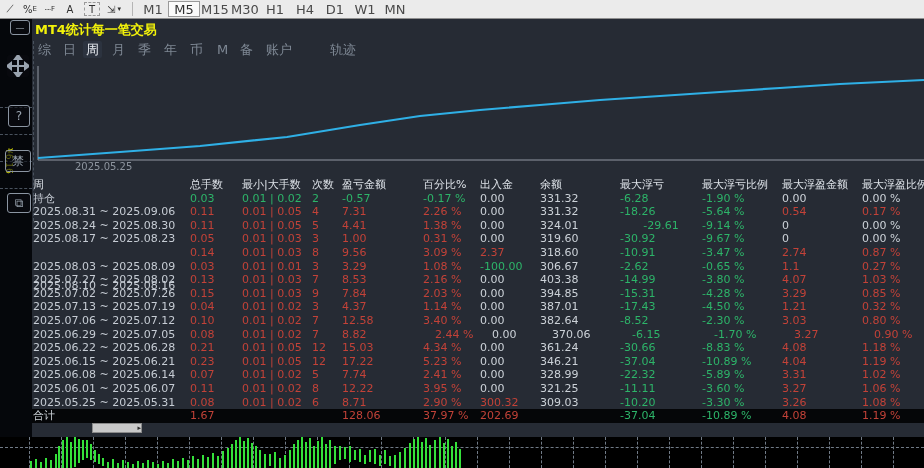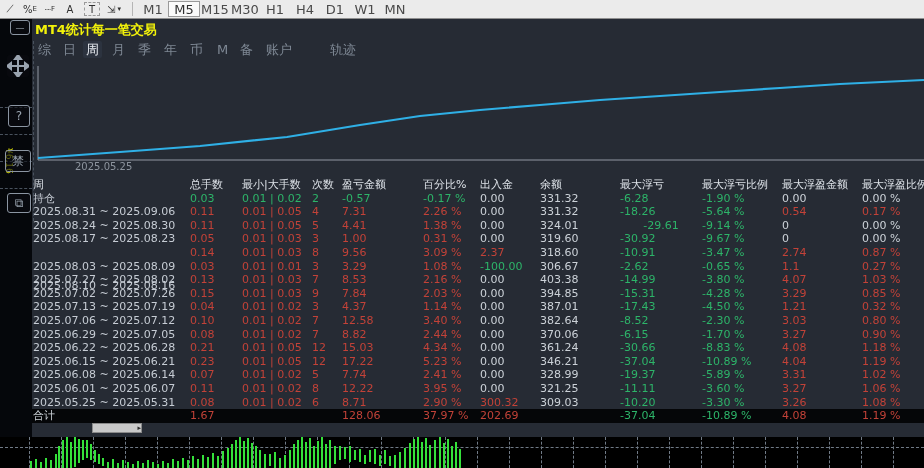--- a/index.html
+++ b/index.html
@@ -268,21 +268,21 @@
         <div class="c v-g" style="width: 80px;">-2.30 %</div>
         <div class="c v-r" style="width: 80px;">3.03</div>
         <div class="c v-r" style="width: 70px;">0.80 %</div>
       </div>
       <div class="trow">
         <div class="c c0 v-d" style="width: 157px;">2025.06.29 ~ 2025.07.05</div>
         <div class="c v-r" style="width: 52px;">0.08</div>
         <div class="c v-r" style="width: 70px;">0.01 | 0.02</div>
         <div class="c v-r" style="width: 30px;">7</div>
         <div class="c v-r" style="width: 81px;">8.82</div>
-        <div class="c v-r" style="width: 57px;">2.44 %</div>
+        <div class="c v-r" style="width: 57px; margin-left: 12px;">2.44 %</div>
         <div class="c v-w" style="width: 60px;">0.00</div>
         <div class="c v-w" style="width: 80px;">370.06</div>
         <div class="c v-g" style="width: 82px;">-6.15</div>
         <div class="c v-g" style="width: 80px;">-1.70 %</div>
         <div class="c v-r" style="width: 80px;">3.27</div>
         <div class="c v-r" style="width: 70px;">0.90 %</div>
       </div>
       <div class="trow">
         <div class="c c0 v-d" style="width: 157px;">2025.06.22 ~ 2025.06.28</div>
         <div class="c v-r" style="width: 52px;">0.21</div>
@@ -313,21 +313,21 @@
       </div>
       <div class="trow">
         <div class="c c0 v-d" style="width: 157px;">2025.06.08 ~ 2025.06.14</div>
         <div class="c v-r" style="width: 52px;">0.07</div>
         <div class="c v-r" style="width: 70px;">0.01 | 0.02</div>
         <div class="c v-r" style="width: 30px;">5</div>
         <div class="c v-r" style="width: 81px;">7.74</div>
         <div class="c v-r" style="width: 57px;">2.41 %</div>
         <div class="c v-w" style="width: 60px;">0.00</div>
         <div class="c v-w" style="width: 80px;">328.99</div>
-        <div class="c v-g" style="width: 82px;">-19.37</div>
+        <div class="c v-g" style="width: 82px;">-22.32</div>
         <div class="c v-g" style="width: 80px;">-5.89 %</div>
         <div class="c v-r" style="width: 80px;">3.31</div>
         <div class="c v-r" style="width: 70px;">1.02 %</div>
       </div>
       <div class="trow">
         <div class="c c0 v-d" style="width: 157px;">2025.06.01 ~ 2025.06.07</div>
         <div class="c v-r" style="width: 52px;">0.11</div>
         <div class="c v-r" style="width: 70px;">0.01 | 0.02</div>
         <div class="c v-r" style="width: 30px;">8</div>
         <div class="c v-r" style="width: 81px;">12.22</div>

